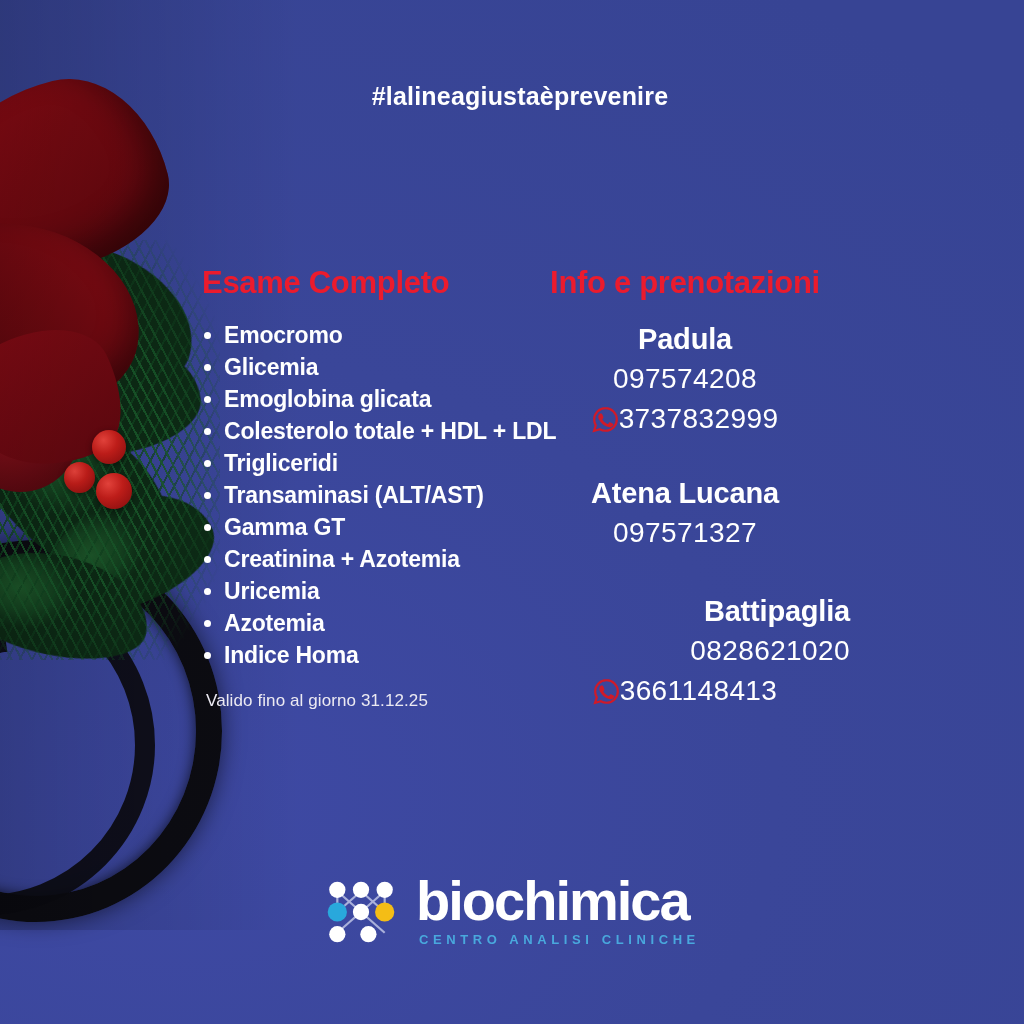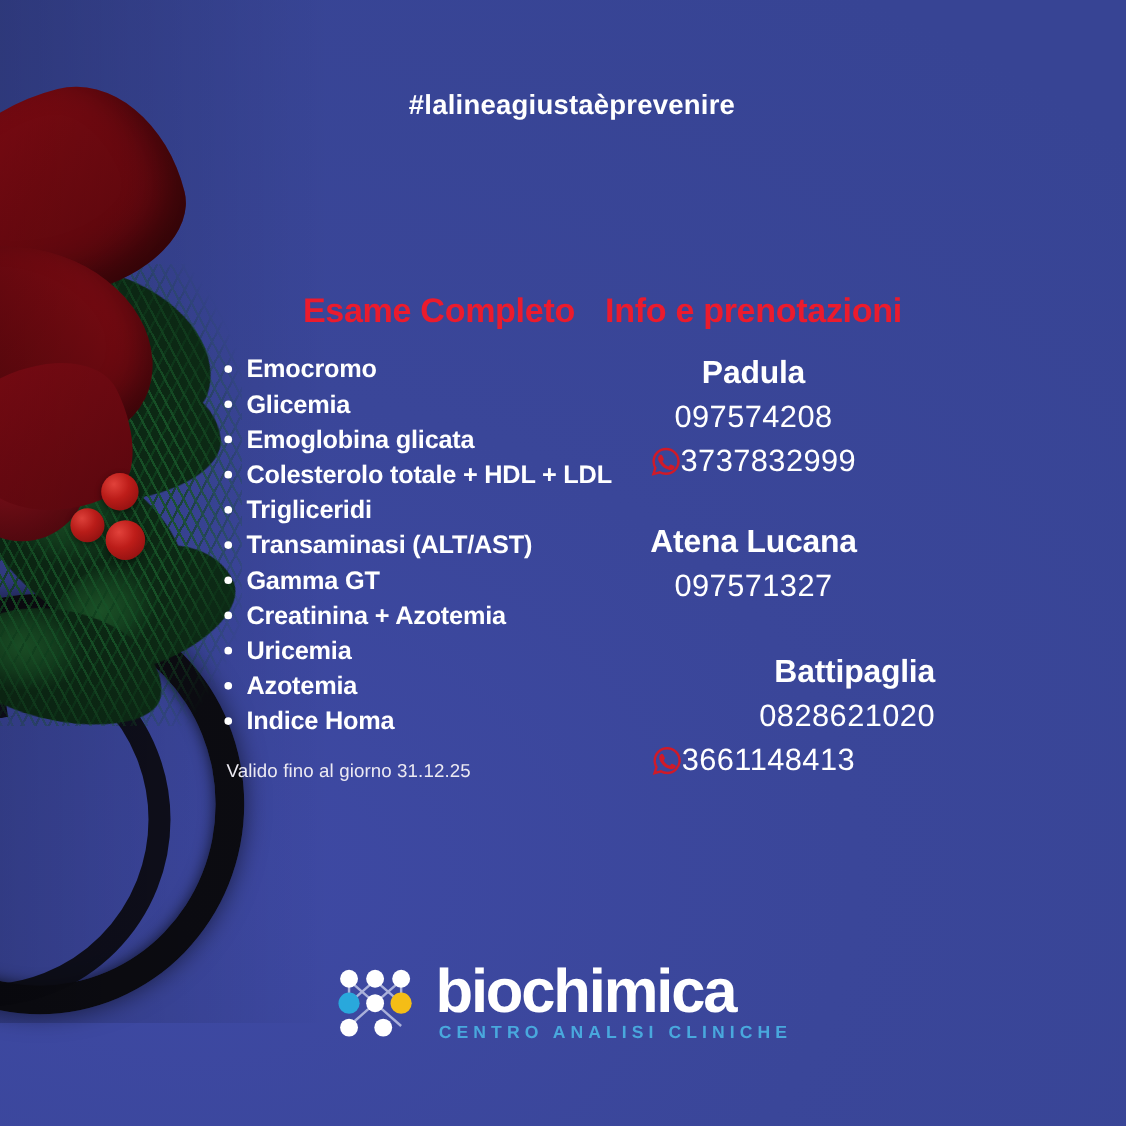--- a/index.html
+++ b/index.html
@@ -134,21 +134,21 @@
     position:absolute;left:520px;top:265px;width:330px;text-align:center;
   }
 
   .heading{
     color:#eb1b2d;
     font-size:31px;
     font-weight:bold;
     letter-spacing:-.3px;
     margin:0 0 18px 0;
   }
-  .heading.left{text-align:center;margin-left:6px;}
+  .heading.left{text-align:left;margin-left:6px;}
   .heading.right{text-align:center;}
 
   ul.exams{
     list-style:none;margin:0;padding:0;
   }
   ul.exams li{
     position:relative;
     color:#ffffff;
     font-size:23px;
     font-weight:bold;
@@ -205,21 +205,21 @@
   .wordmark{display:flex;flex-direction:column;align-items:flex-start;}
   .brand{
     color:#ffffff;
     font-size:56px;
     font-weight:bold;
     line-height:54px;
     letter-spacing:-2px;
   }
   .tagline{
     color:#49a8dd;
-    font-size:16px;
+    font-size:13px;
     font-weight:bold;
     letter-spacing:4.6px;
     line-height:20px;
     margin-top:2px;
     margin-left:3px;
   }
 </style>
 </head>
 <body>
 

